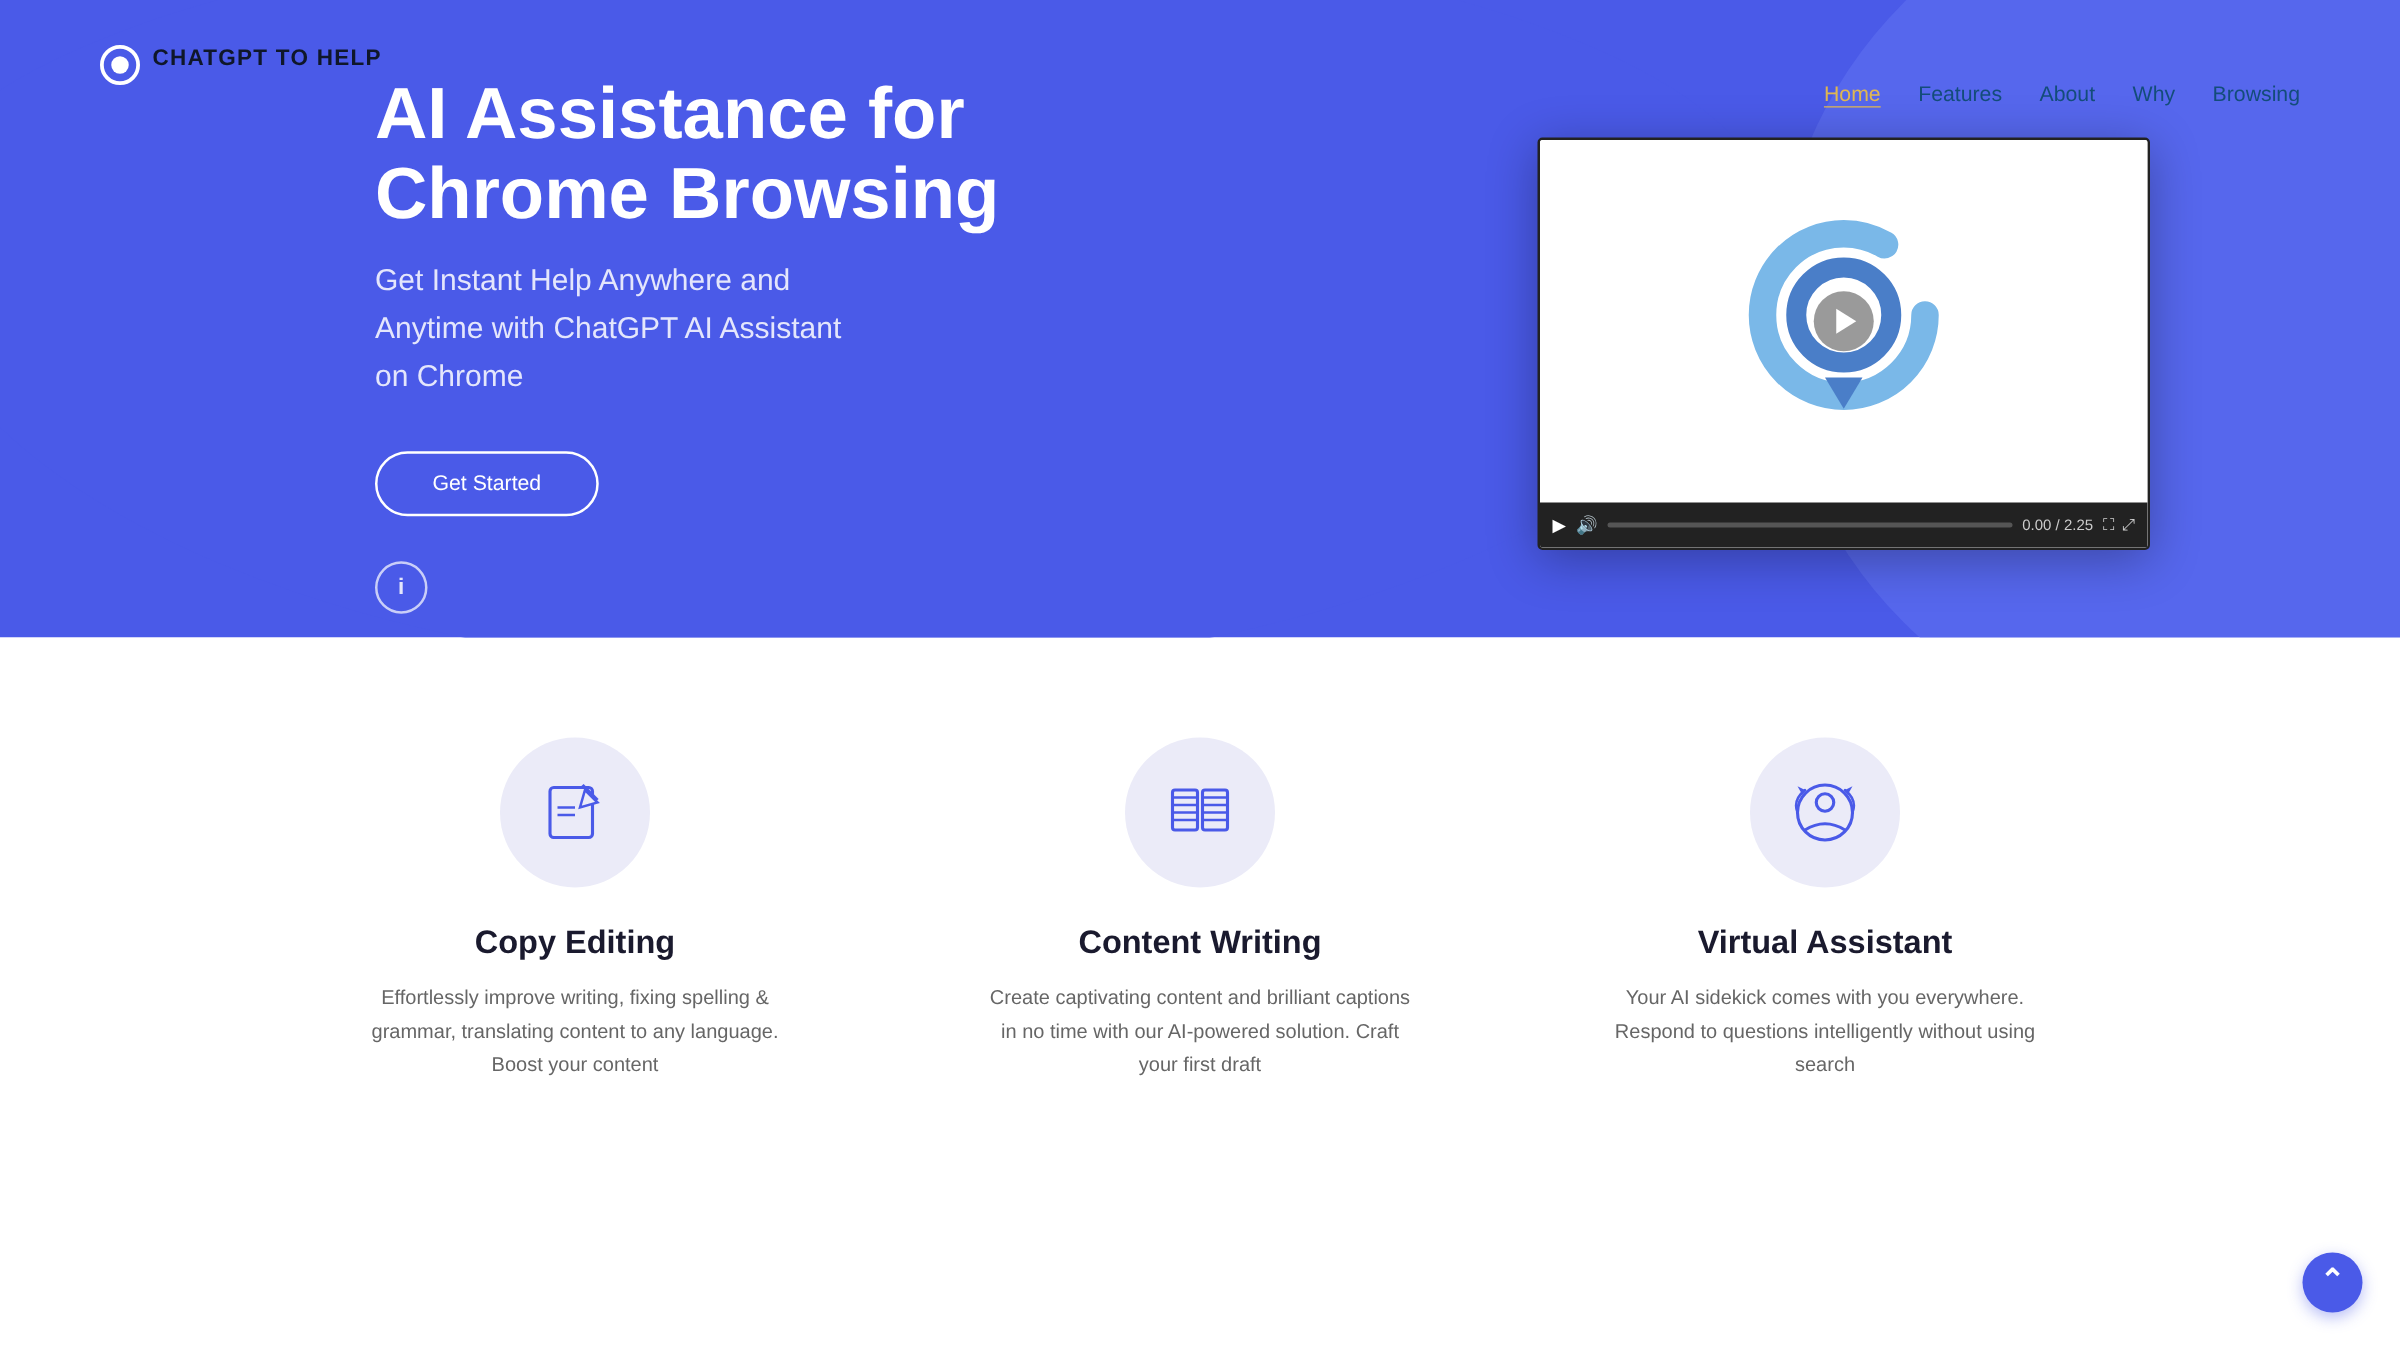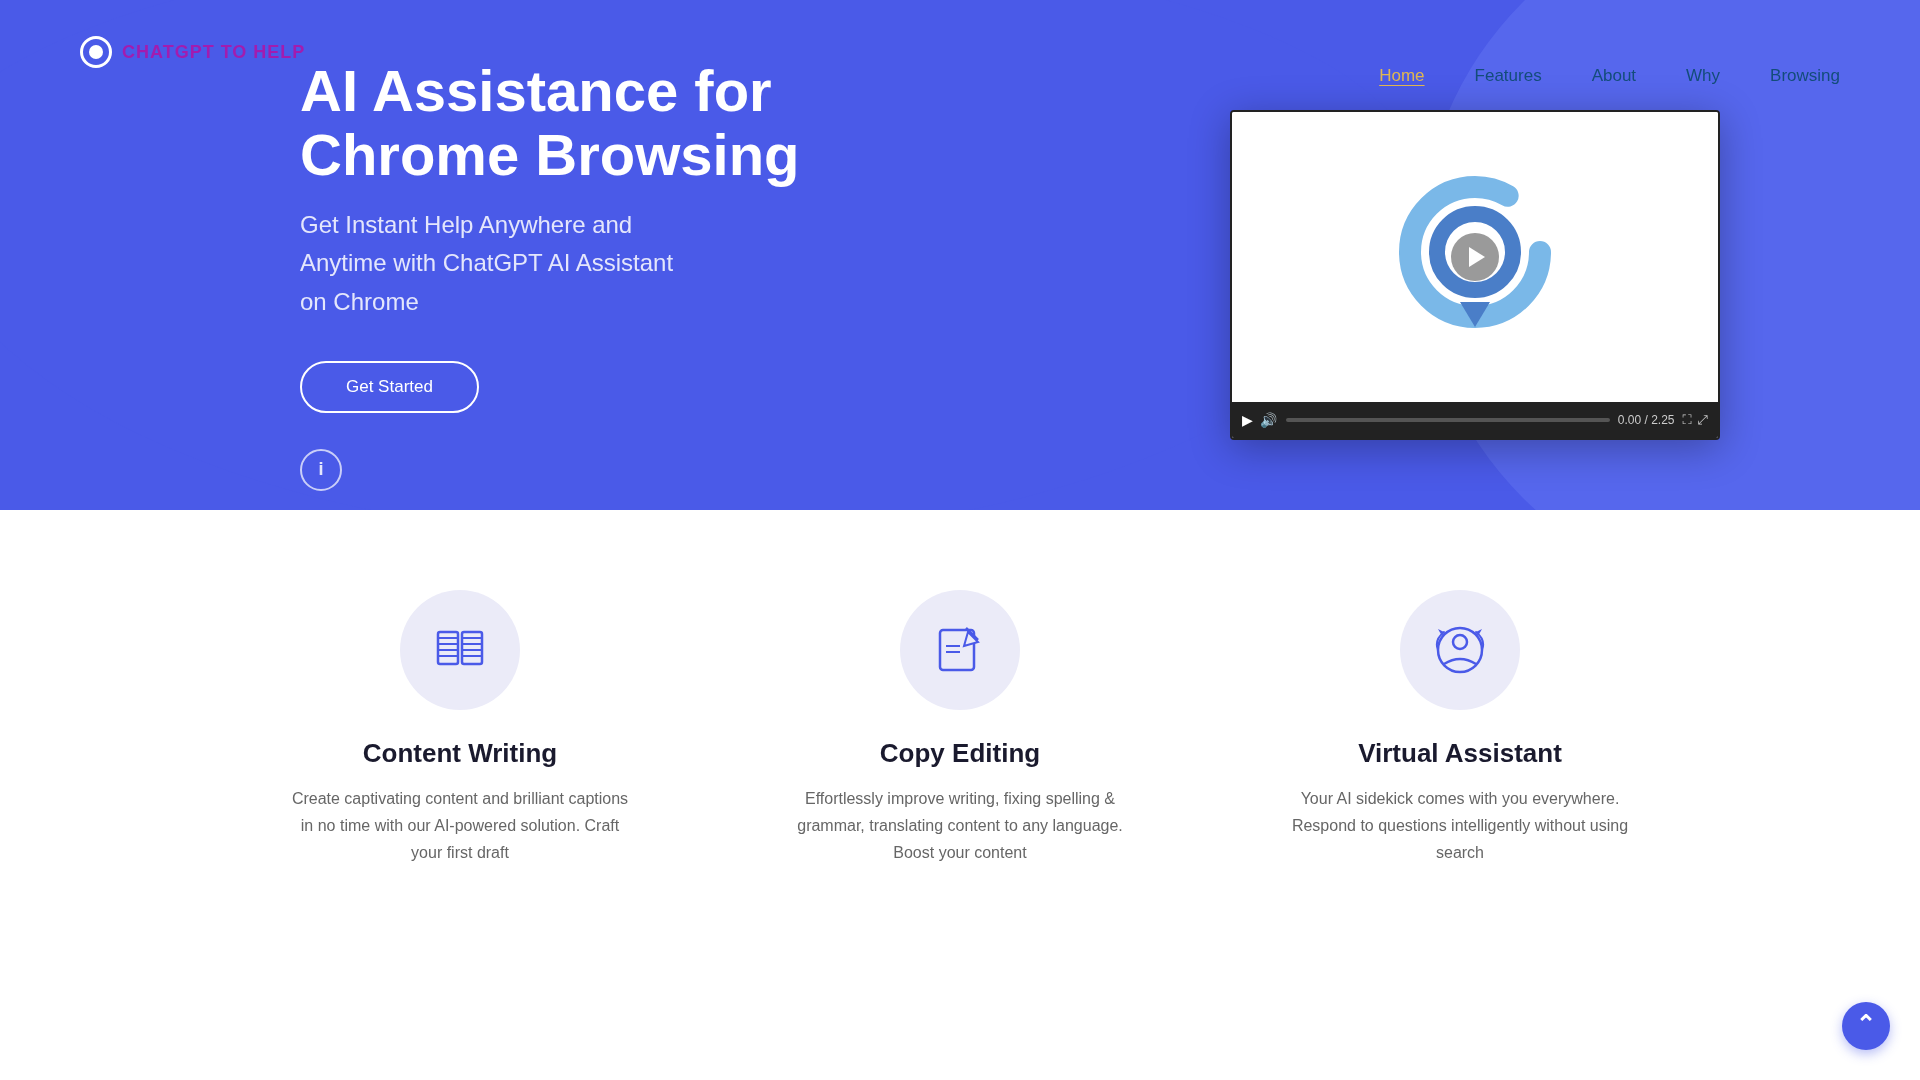--- a/index.html
+++ b/index.html
@@ -10,43 +10,43 @@
       position: absolute;
       top: 0; left: 0; right: 0;
       display: flex;
       align-items: center;
       justify-content: space-between;
       padding: 18px 80px;
       z-index: 10;
     }
     .logo {
       display: flex;
-      align-items: center;
+      align-items: flex-start;
       gap: 10px;
-      color: #a21caf;
+      color: #0f172a;
       font-size: 18px;
       font-weight: 600;
       letter-spacing: 1px;
     }
     .logo-icon {
       width: 32px; height: 32px;
       border: 3px solid #fff;
       border-radius: 50%;
       display: flex; align-items: center; justify-content: center;
       position: relative;
     }
     .logo-icon::after {
       content: '';
       width: 14px; height: 14px;
       background: #fff;
       border-radius: 50%;
     }
     .nav-links {
       display: flex;
-      gap: 50px;
+      gap: 30px;
       list-style: none;
       margin-top: 48px;
     }
     .nav-links a {
       color: #0c4a6e;
       text-decoration: none;
       font-size: 17px;
       font-weight: 400;
       opacity: 0.9;
     }
@@ -352,54 +352,54 @@
       </div>
     </div>
   </div>
 </section>
 
 <section class="features">
 
   <div class="feature-card">
     <div class="feature-icon-circle">
       <svg viewBox="0 0 52 52" fill="none">
+        <rect x="6" y="6" width="34" height="40" rx="3" stroke="#4a5ae8" stroke-width="2.5" fill="none"></rect>
+        <path d="M32 4 L44 16" stroke="#4a5ae8" stroke-width="2.5"></path>
+        <path d="M34 8 L44 18 L30 22 Z" stroke="#4a5ae8" stroke-width="2" fill="#ebebf8"></path>
+        <line x1="12" y1="22" x2="26" y2="22" stroke="#4a5ae8" stroke-width="2"></line>
+        <line x1="12" y1="28" x2="26" y2="28" stroke="#4a5ae8" stroke-width="2"></line>
+      </svg>
+    </div>
+    <h3 class="feature-title">Copy Editing</h3>
+    <p class="feature-desc">Effortlessly improve writing, fixing spelling &amp; grammar, translating content to any language. Boost your content</p>
+  </div>
+
+  <div class="feature-card">
+    <div class="feature-icon-circle">
+      <svg viewBox="0 0 52 52" fill="none">
 
         <rect x="4" y="8" width="20" height="32" rx="2" stroke="#4a5ae8" stroke-width="2.5" fill="none"></rect>
         <line x1="4" y1="14" x2="24" y2="14" stroke="#4a5ae8" stroke-width="2"></line>
         <line x1="4" y1="20" x2="24" y2="20" stroke="#4a5ae8" stroke-width="2"></line>
         <line x1="4" y1="26" x2="24" y2="26" stroke="#4a5ae8" stroke-width="2"></line>
         <line x1="4" y1="32" x2="24" y2="32" stroke="#4a5ae8" stroke-width="2"></line>
         <rect x="28" y="8" width="20" height="32" rx="2" stroke="#4a5ae8" stroke-width="2.5" fill="none"></rect>
         <line x1="28" y1="14" x2="48" y2="14" stroke="#4a5ae8" stroke-width="2"></line>
         <line x1="28" y1="20" x2="48" y2="20" stroke="#4a5ae8" stroke-width="2"></line>
         <line x1="28" y1="26" x2="48" y2="26" stroke="#4a5ae8" stroke-width="2"></line>
         <line x1="28" y1="32" x2="48" y2="32" stroke="#4a5ae8" stroke-width="2"></line>
       </svg>
     </div>
     <h3 class="feature-title">Content Writing</h3>
     <p class="feature-desc">Create captivating content and brilliant captions in no time with our AI-powered solution. Craft your first draft</p>
   </div>
 
   <div class="feature-card">
     <div class="feature-icon-circle">
       <svg viewBox="0 0 52 52" fill="none">
-        <rect x="6" y="6" width="34" height="40" rx="3" stroke="#4a5ae8" stroke-width="2.5" fill="none"></rect>
-        <path d="M32 4 L44 16" stroke="#4a5ae8" stroke-width="2.5"></path>
-        <path d="M34 8 L44 18 L30 22 Z" stroke="#4a5ae8" stroke-width="2" fill="#ebebf8"></path>
-        <line x1="12" y1="22" x2="26" y2="22" stroke="#4a5ae8" stroke-width="2"></line>
-        <line x1="12" y1="28" x2="26" y2="28" stroke="#4a5ae8" stroke-width="2"></line>
-      </svg>
-    </div>
-    <h3 class="feature-title">Copy Editing</h3>
-    <p class="feature-desc">Effortlessly improve writing, fixing spelling &amp; grammar, translating content to any language. Boost your content</p>
-  </div>
-
-  <div class="feature-card">
-    <div class="feature-icon-circle">
-      <svg viewBox="0 0 52 52" fill="none">
 
         <circle cx="26" cy="26" r="22" stroke="#4a5ae8" stroke-width="2.5" fill="none"></circle>
 
         <circle cx="26" cy="18" r="7" stroke="#4a5ae8" stroke-width="2.5" fill="none"></circle>
 
         <path d="M10 40 Q26 30 42 40" stroke="#4a5ae8" stroke-width="2.5" fill="none"></path>
 
         <path d="M48 26 Q52 16 42 8" stroke="#4a5ae8" stroke-width="2" fill="none" stroke-linecap="round"></path>
         <path d="M4 26 Q0 16 10 8" stroke="#4a5ae8" stroke-width="2" fill="none" stroke-linecap="round"></path>
         <polygon points="42,8 48,5 44,12" fill="#4a5ae8"></polygon>

